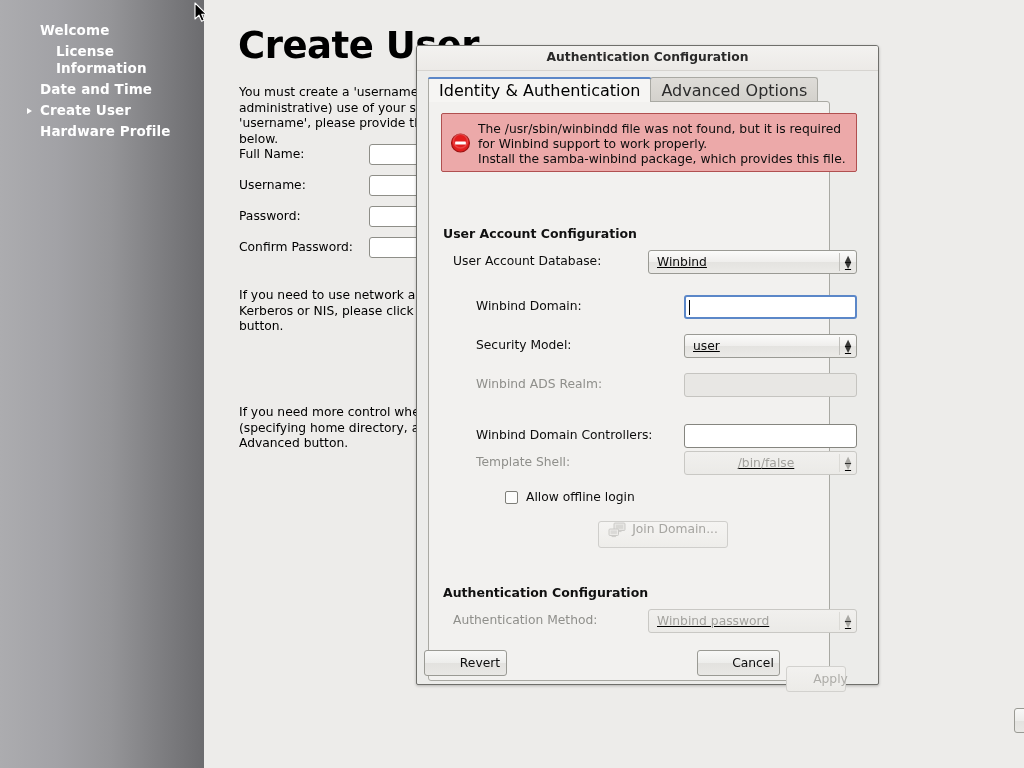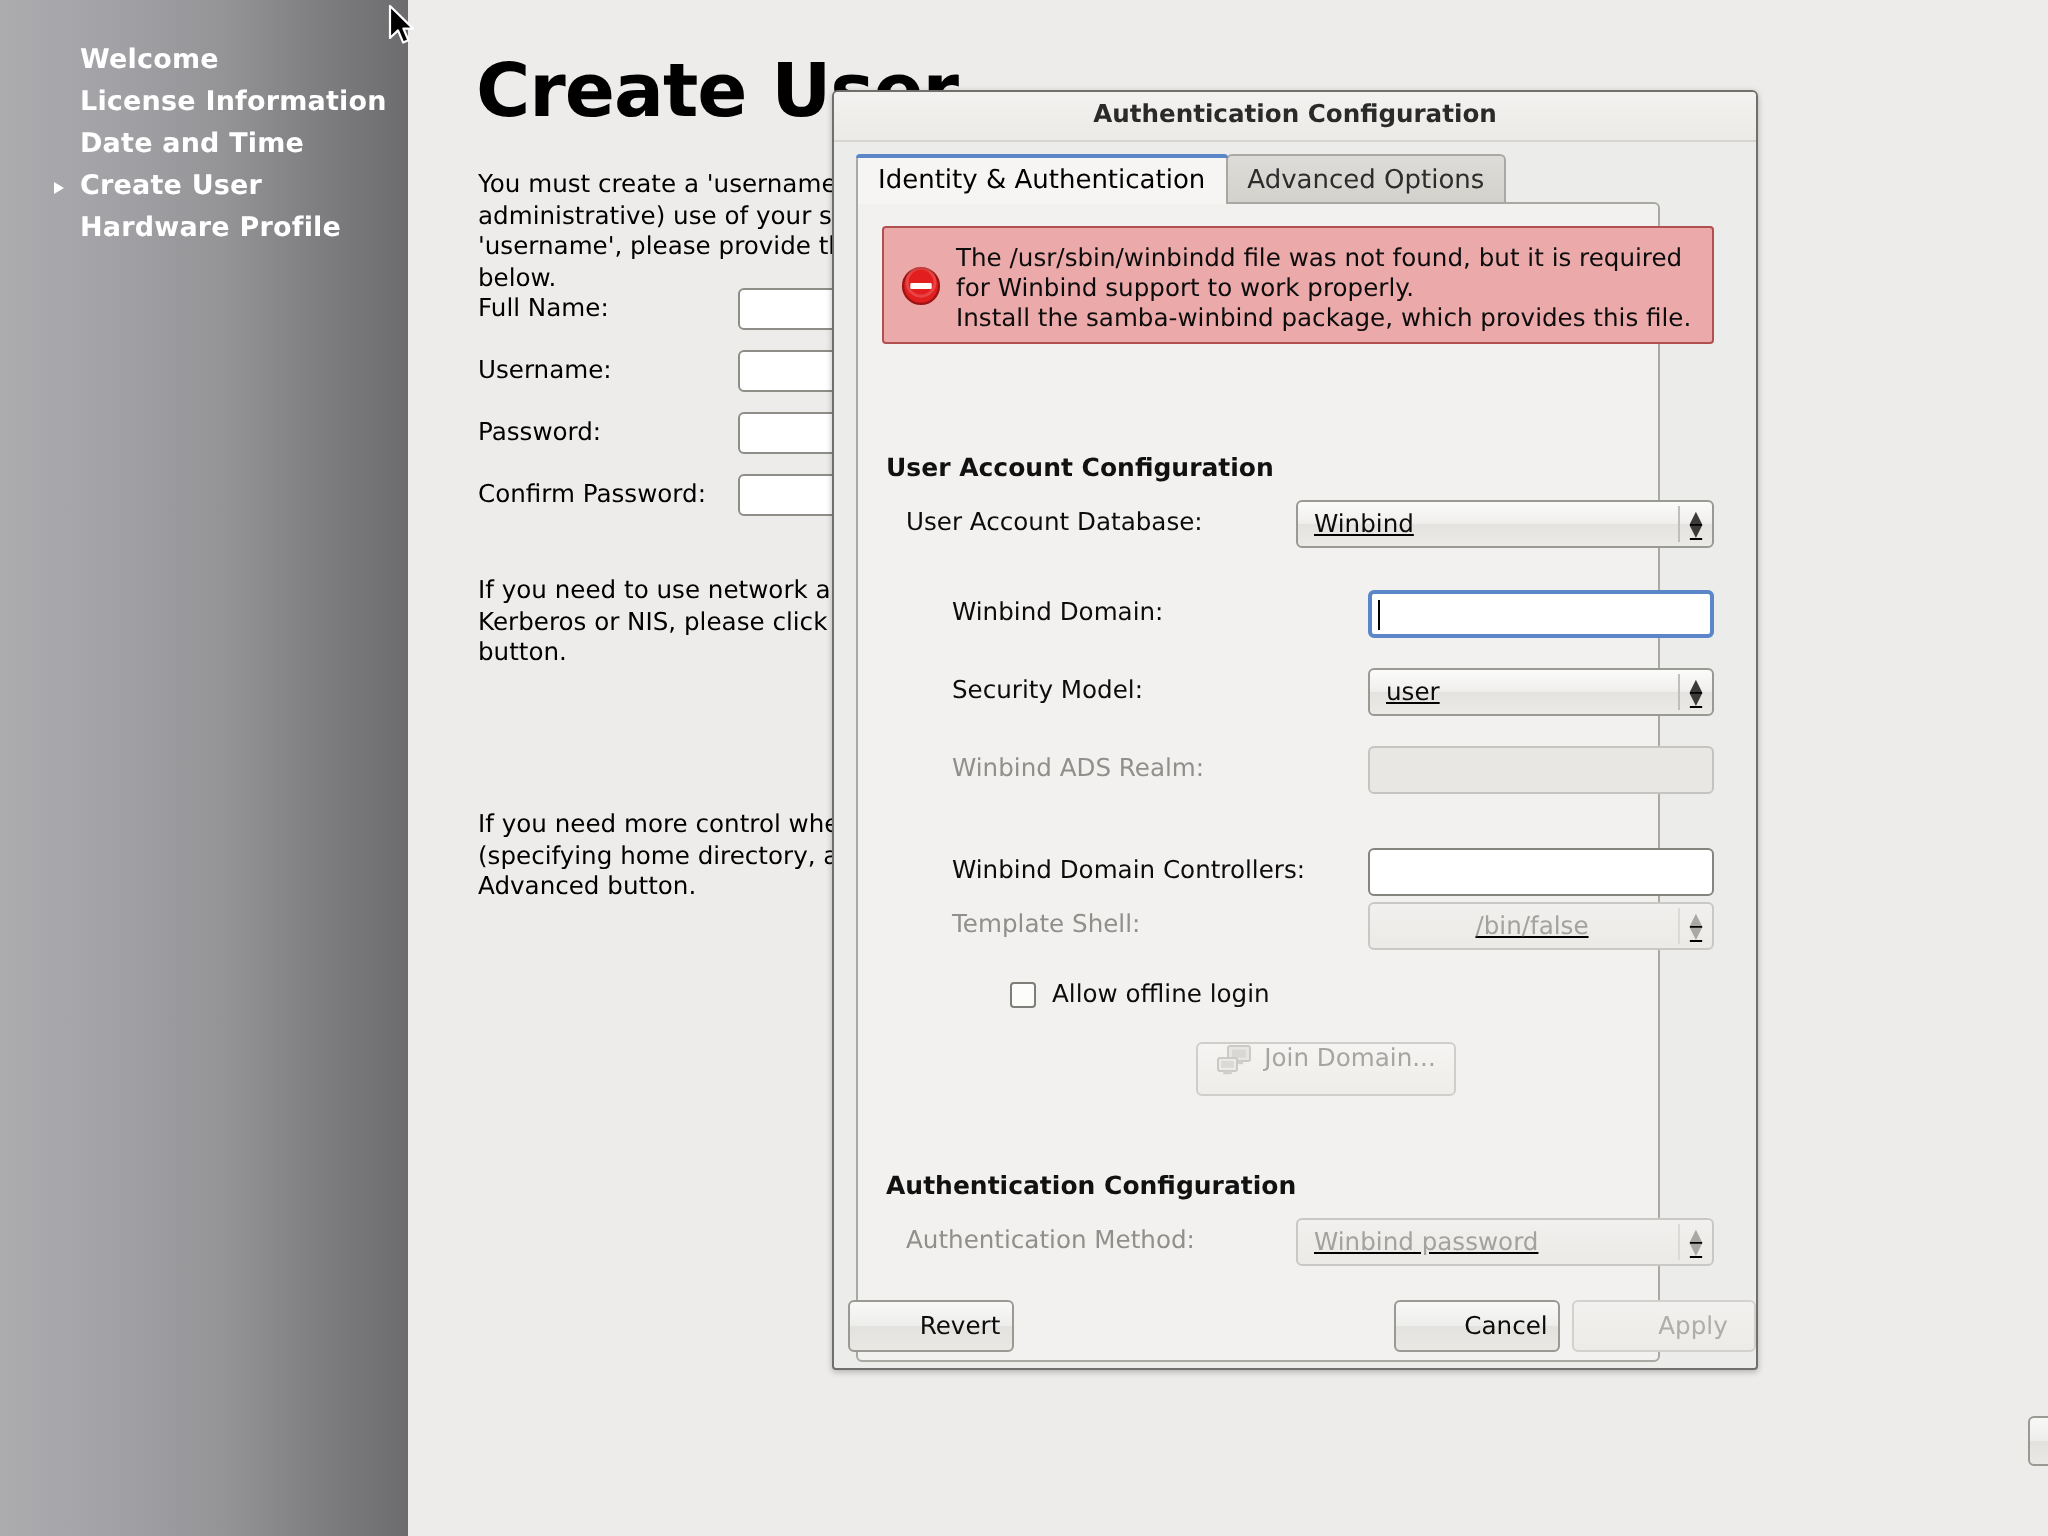--- a/index.html
+++ b/index.html
@@ -22,21 +22,21 @@
   .nav-list { position: absolute; left: 0; top: 20px; width: 204px; }
   .nav-item {
     position: relative;
     padding: 1px 6px 1px 40px;
     color: #ffffff;
     font-weight: bold;
     font-size: 13.5px;
     line-height: 19px;
     letter-spacing: 0.1px;
   }
-  .nav-item.two-line { line-height: 17px; padding-top: 2px; padding-bottom: 2px;}
+  .nav-item.two-line { line-height: 17px; padding-top: 2px; padding-bottom: 2px; margin-left: 16px;}
   .nav-bullet {
     position: absolute; left: 27px; top: 50%;
     transform: translateY(-50%);
     width: 0; height: 0;
     border-left: 5px solid #ffffff;
     border-top: 3.5px solid transparent;
     border-bottom: 3.5px solid transparent;
   }
 
   
@@ -121,21 +121,21 @@
   #tabstrip {
     position: absolute; left: 11px; top: 31px;
     height: 25px;
     display: flex; align-items: flex-end;
   }
   .tab {
     box-sizing: border-box;
     height: 25px;
     padding: 11px 10px;
     display: flex; align-items: center;
-    font-size: 13px; color: #2c2c2c;
+    font-size: 16px; color: #2c2c2c;
     border: 1px solid #a9a9a3;
     border-bottom: none;
     border-radius: 3px 3px 0 0;
     cursor: default;
     position: relative;
   }
   .tab.active {
     background: #f6f5f3;
     color: #000;
     z-index: 3;
@@ -277,21 +277,21 @@
     cursor: default;
     padding-left: 29px;
   }
   .dlg-action.disabled {
     background: linear-gradient(to bottom, #f2f1ef 0%, #ecebe8 100%);
     border: 1px solid #d2d1ce;
     color: #aeada9;
   }
   #btn-revert { left: 7px; top: 604px; width: 83px; }
   #btn-cancel { left: 280px; top: 604px; width: 83px; }
-  #btn-apply  { left: 369px; top: 604px; width: 92px; }
+  #btn-apply  { left: 369px; top: 620px; width: 60px; }
 
   
   #cursor { position: absolute; left: 194px; top: 2px; width: 14px; height: 21px; }
 </style>
 </head>
 <body>
 
 <div id="root">
 
   <div id="sidebar">

